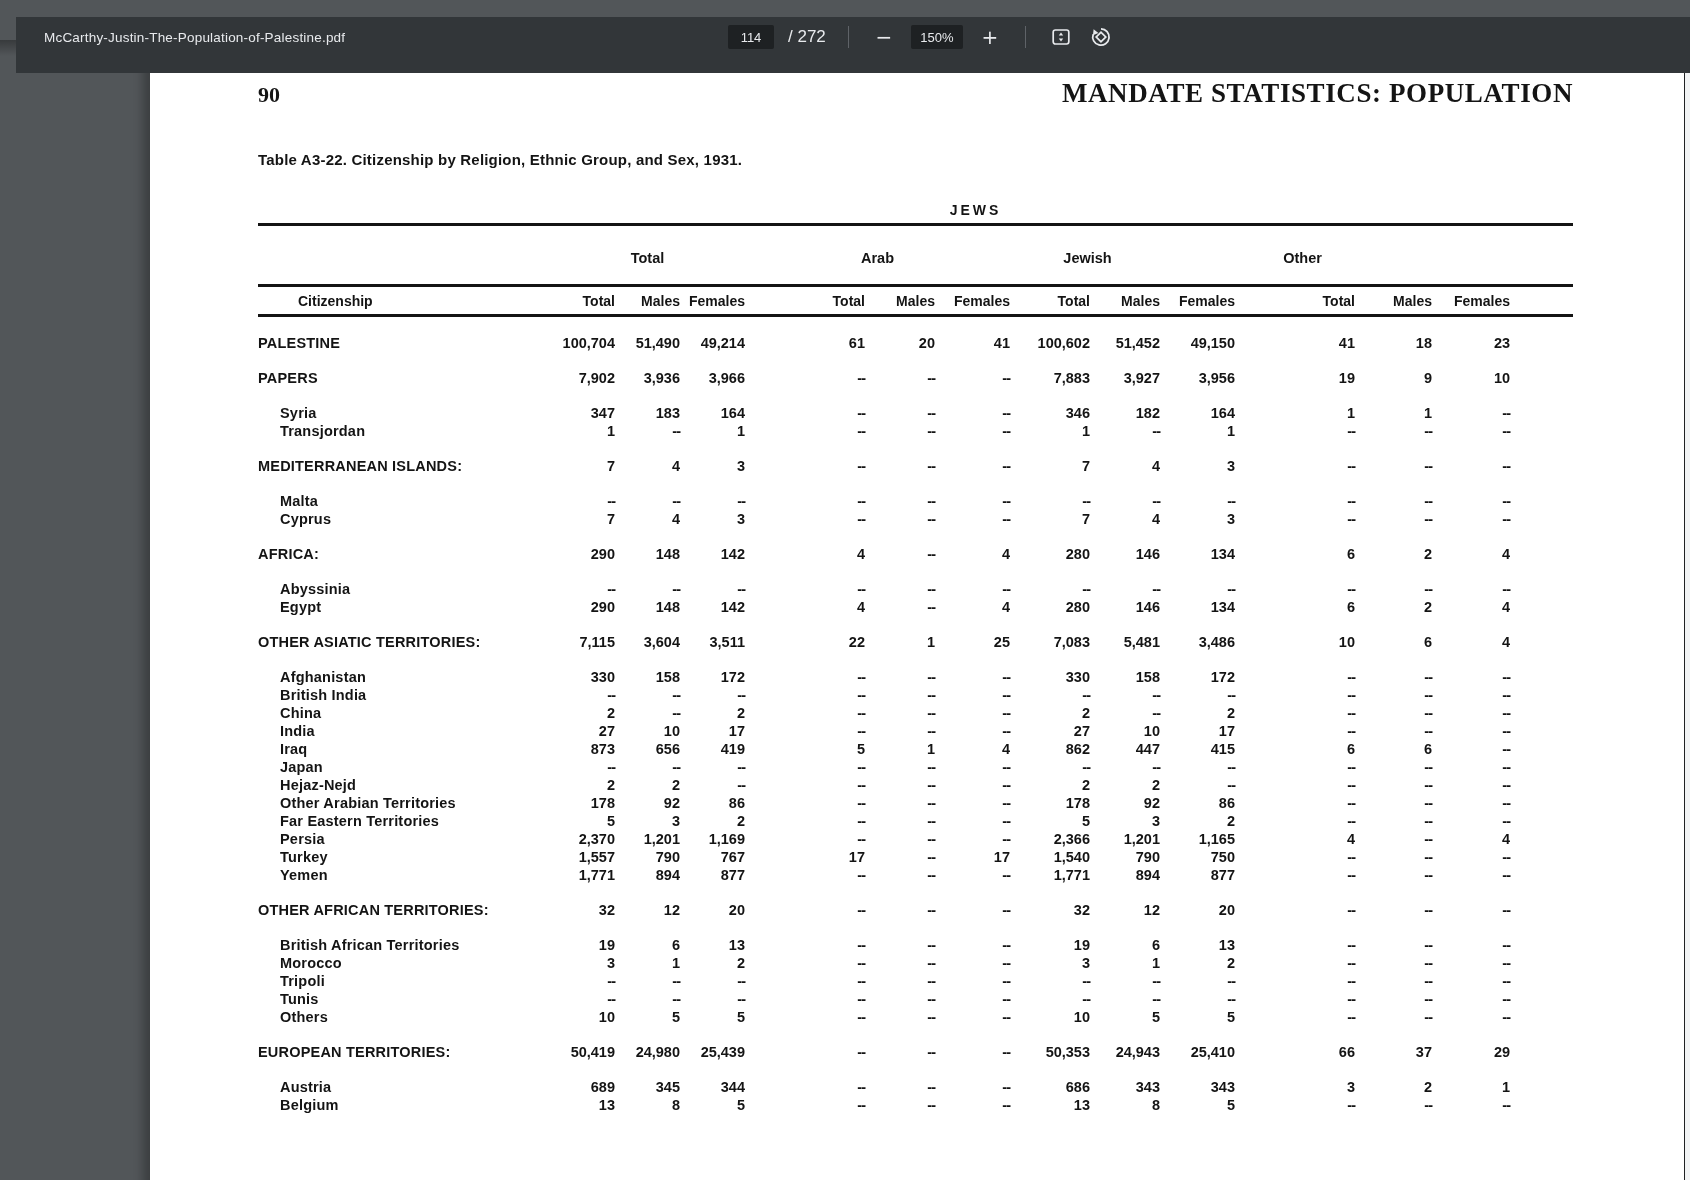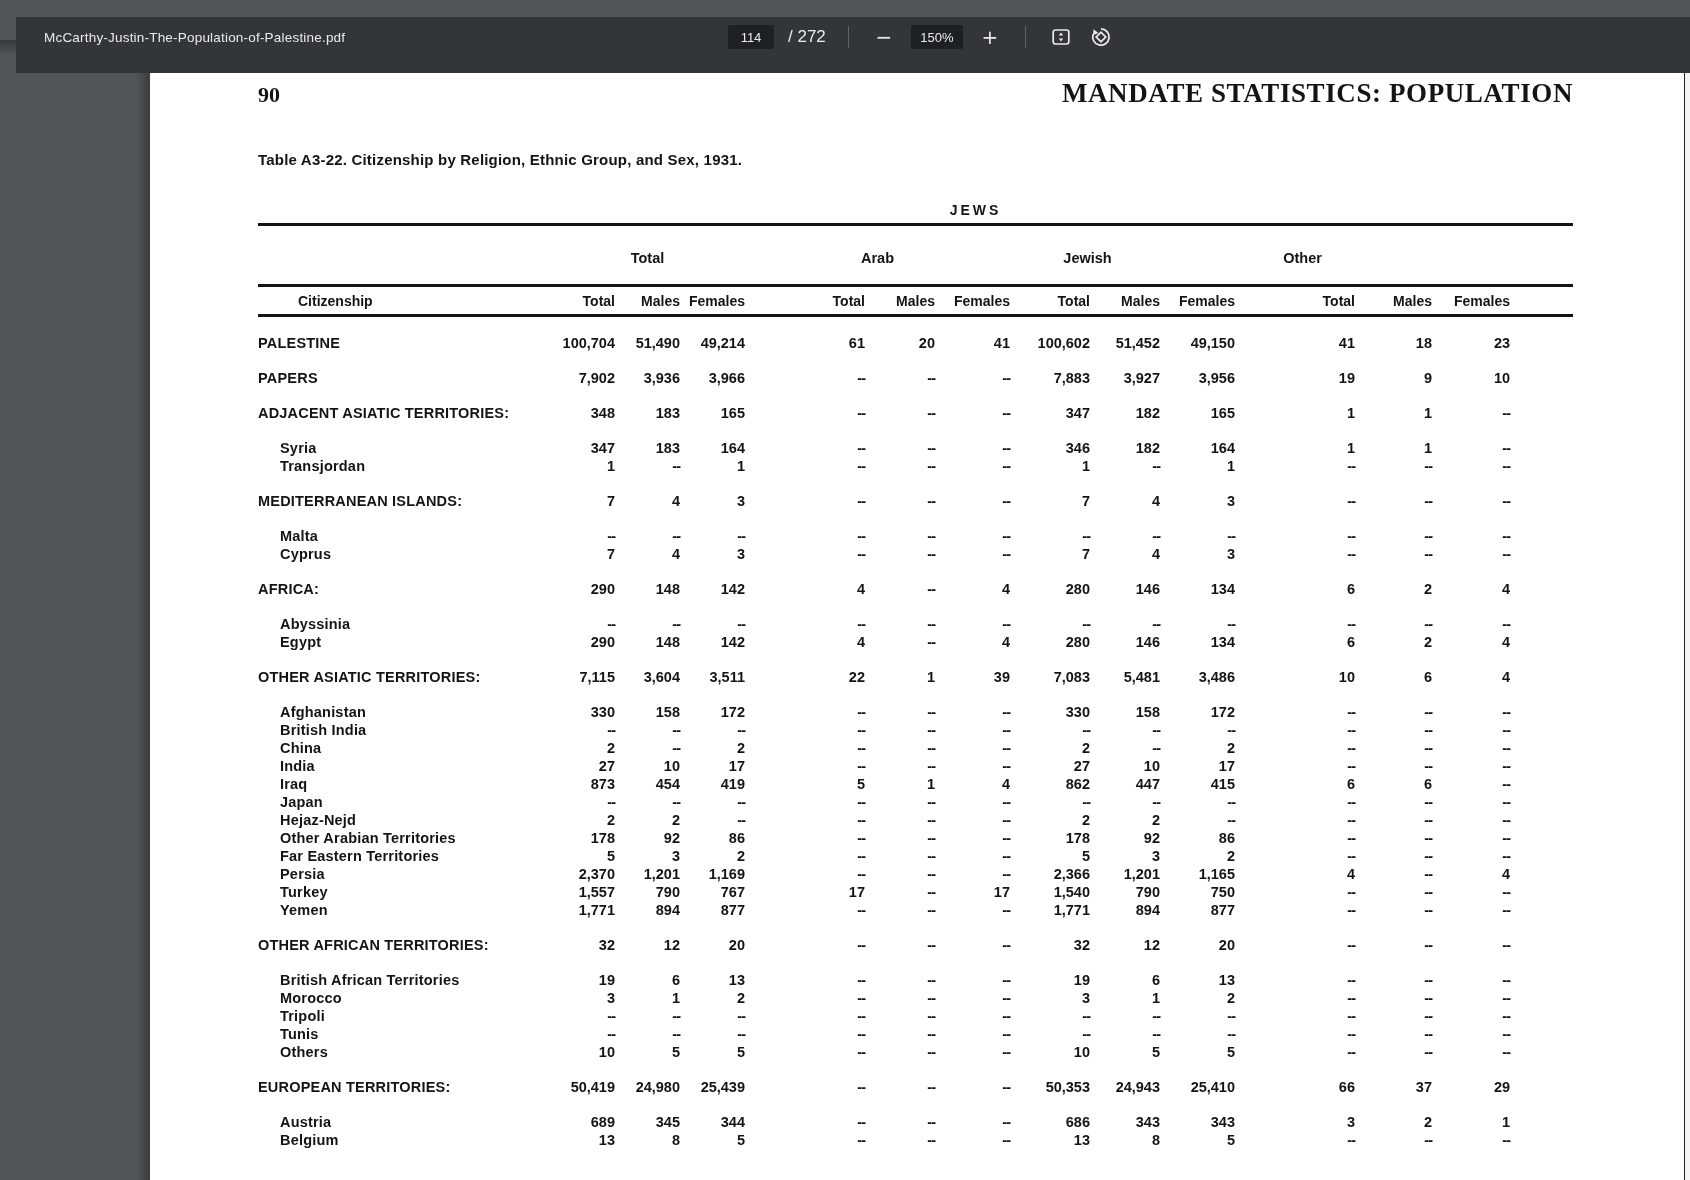--- a/index.html
+++ b/index.html
@@ -170,36 +170,20 @@
                 <td class="num dash">--</td>
                 <td class="num dash">--</td>
                 <td class="num">7,883</td>
                 <td class="num">3,927</td>
                 <td class="num">3,956</td>
                 <td class="num">19</td>
                 <td class="num">9</td>
                 <td class="num">10</td>
                 <td></td>
               </tr>
-              <tr class="gap sec">
-                <td class="label">ADJACENT ASIATIC TERRITORIES:</td>
-                <td class="num">348</td>
-                <td class="num">183</td>
-                <td class="num">165</td>
-                <td class="num dash">--</td>
-                <td class="num dash">--</td>
-                <td class="num dash">--</td>
-                <td class="num">347</td>
-                <td class="num">182</td>
-                <td class="num">165</td>
-                <td class="num">1</td>
-                <td class="num">1</td>
-                <td class="num dash">--</td>
-                <td></td>
-              </tr>
               <tr class="gap ind">
                 <td class="label">Syria</td>
                 <td class="num">347</td>
                 <td class="num">183</td>
                 <td class="num">164</td>
                 <td class="num dash">--</td>
                 <td class="num dash">--</td>
                 <td class="num dash">--</td>
                 <td class="num">346</td>
                 <td class="num">182</td>
@@ -321,21 +305,21 @@
                 <td class="num">4</td>
                 <td></td>
               </tr>
               <tr class="gap sec">
                 <td class="label">OTHER ASIATIC TERRITORIES:</td>
                 <td class="num">7,115</td>
                 <td class="num">3,604</td>
                 <td class="num">3,511</td>
                 <td class="num">22</td>
                 <td class="num">1</td>
-                <td class="num">39</td>
+                <td class="num">25</td>
                 <td class="num">7,083</td>
                 <td class="num">5,481</td>
                 <td class="num">3,486</td>
                 <td class="num">10</td>
                 <td class="num">6</td>
                 <td class="num">4</td>
                 <td></td>
               </tr>
               <tr class="gap ind">
                 <td class="label">Afghanistan</td>
@@ -397,21 +381,21 @@
                 <td class="num">10</td>
                 <td class="num">17</td>
                 <td class="num dash">--</td>
                 <td class="num dash">--</td>
                 <td class="num dash">--</td>
                 <td></td>
               </tr>
               <tr class="ind">
                 <td class="label">Iraq</td>
                 <td class="num">873</td>
-                <td class="num">454</td>
+                <td class="num">656</td>
                 <td class="num">419</td>
                 <td class="num">5</td>
                 <td class="num">1</td>
                 <td class="num">4</td>
                 <td class="num">862</td>
                 <td class="num">447</td>
                 <td class="num">415</td>
                 <td class="num">6</td>
                 <td class="num">6</td>
                 <td class="num dash">--</td>

